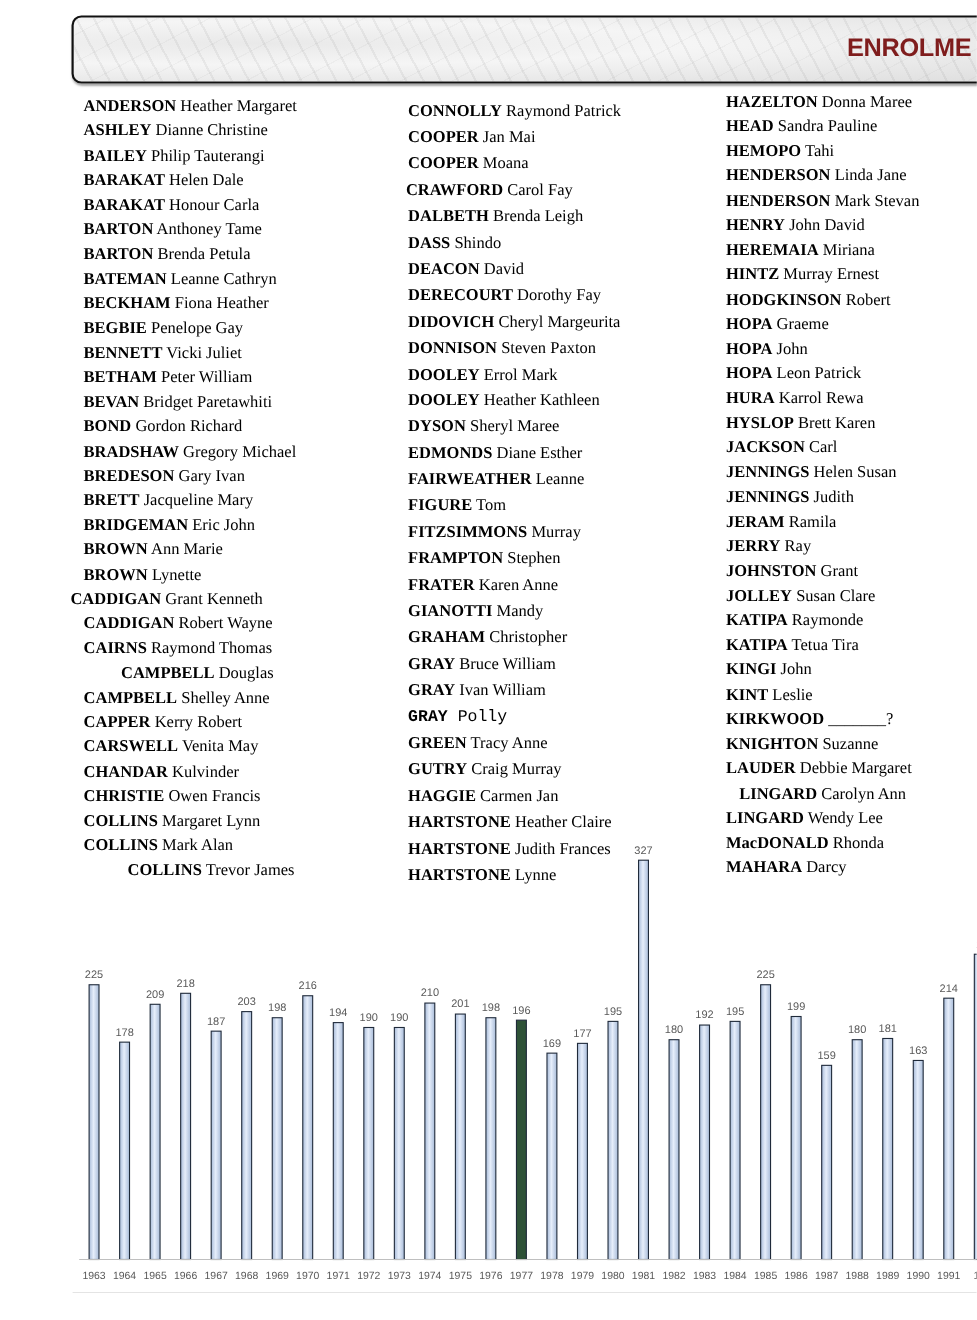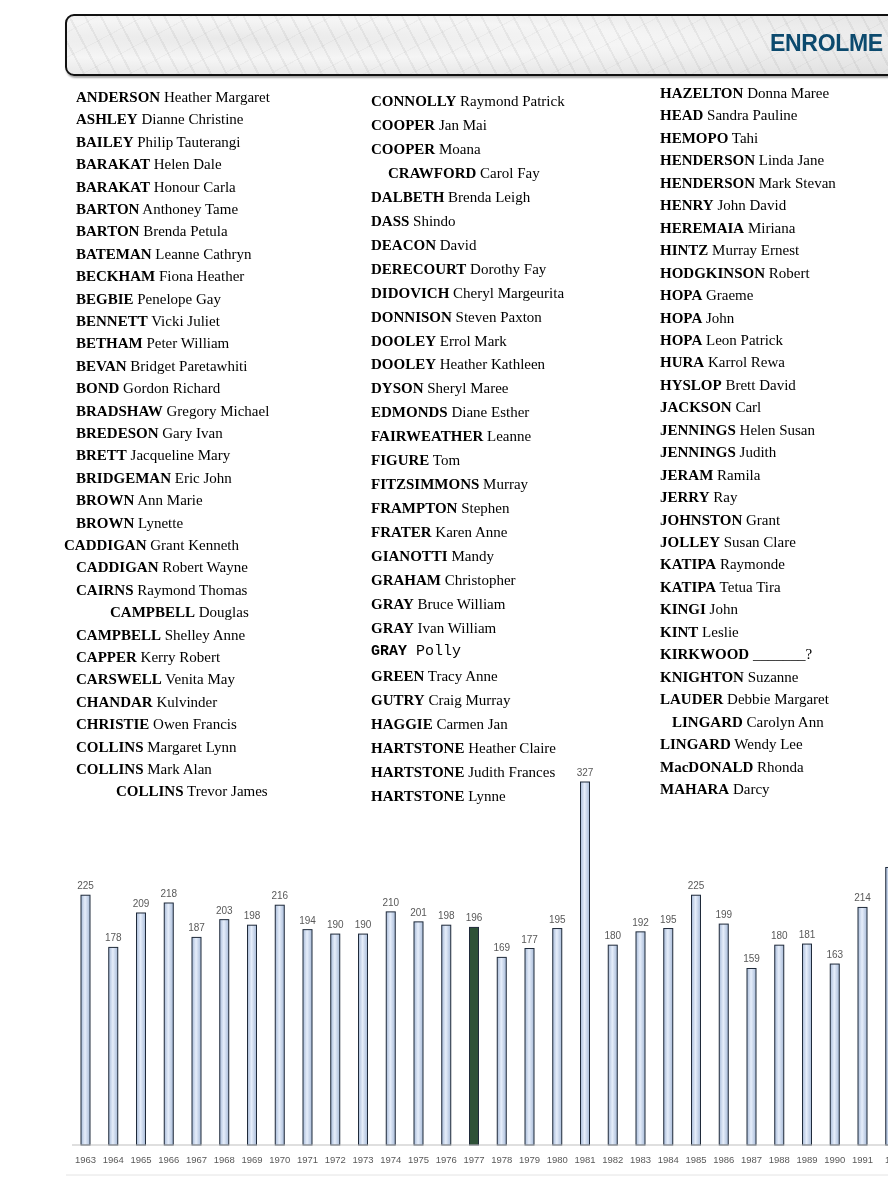--- a/index.html
+++ b/index.html
@@ -14,21 +14,21 @@
     border: 2.5px solid #111; border-radius: 9px;
     background:
       repeating-linear-gradient(62deg, rgba(120,120,120,0.10) 0 2px, transparent 2px 14px),
       repeating-linear-gradient(-28deg, rgba(150,150,150,0.08) 0 1px, transparent 1px 22px),
       radial-gradient(ellipse at 20% 40%, #e9e9e9 0, #f5f5f5 40%, #dedede 100%);
     box-shadow: 1px 2px 2px rgba(0,0,0,0.35);
   }
   .banner-title {
     position: absolute; left: 770px; top: 30px;
     font-family: "Liberation Sans", sans-serif; font-weight: bold;
-    font-size: 23px; letter-spacing: -0.3px; color: #0c4a6e; white-space: nowrap;
+    font-size: 23px; letter-spacing: -0.3px; color: #7f1d1d; white-space: nowrap;
   }
   .col { position: absolute; top: 0; }
   .name {
     position: absolute; white-space: nowrap;
     font-size: 15px; line-height: 18px;
   }
   .name b { font-weight: bold; }
   .chart { position: absolute; left: 0; top: 0; width: 888px; height: 1200px; }
   .bar-label, .tick-label {
     font-family: "Liberation Sans", sans-serif; fill: #595959;
@@ -74,21 +74,21 @@
       <div class="name" style="left: 76px; top: 692.8px;"><b>CHANDAR</b> <span>Kulvinder</span></div>
       <div class="name" style="left: 76px; top: 715.2px;"><b>CHRISTIE</b> <span>Owen Francis</span></div>
       <div class="name" style="left: 76px; top: 737.6px;"><b>COLLINS</b> <span>Margaret Lynn</span></div>
       <div class="name" style="left: 76px; top: 760px;"><b>COLLINS</b> <span>Mark Alan</span></div>
       <div class="name" style="left: 76px; top: 782.4px; margin-left: 40px;"><b>COLLINS</b> <span>Trevor James</span></div>
     </div>
     <div class="col">
       <div class="name" style="left: 371px; top: 92px;"><b>CONNOLLY</b> <span>Raymond Patrick</span></div>
       <div class="name" style="left: 371px; top: 115.95px;"><b>COOPER</b> <span>Jan Mai</span></div>
       <div class="name" style="left: 371px; top: 139.9px;"><b>COOPER</b> <span>Moana</span></div>
-      <div class="name" style="left: 388px; top: 163.85px;"><b>CRAWFORD</b> <span>Carol Fay</span></div>
+      <div class="name" style="left: 369px; top: 163.85px;"><b>CRAWFORD</b> <span>Carol Fay</span></div>
       <div class="name" style="left: 371px; top: 187.8px;"><b>DALBETH</b> <span>Brenda Leigh</span></div>
       <div class="name" style="left: 371px; top: 211.75px;"><b>DASS</b> <span>Shindo</span></div>
       <div class="name" style="left: 371px; top: 235.7px;"><b>DEACON</b> <span>David</span></div>
       <div class="name" style="left: 371px; top: 259.65px;"><b>DERECOURT</b> <span>Dorothy Fay</span></div>
       <div class="name" style="left: 371px; top: 283.6px;"><b>DIDOVICH</b> <span>Cheryl Margeurita</span></div>
       <div class="name" style="left: 371px; top: 307.55px;"><b>DONNISON</b> <span>Steven Paxton</span></div>
       <div class="name" style="left: 371px; top: 331.5px;"><b>DOOLEY</b> <span>Errol Mark</span></div>
       <div class="name" style="left: 371px; top: 355.45px;"><b>DOOLEY</b> <span>Heather Kathleen</span></div>
       <div class="name" style="left: 371px; top: 379.4px;"><b>DYSON</b> <span>Sheryl Maree</span></div>
       <div class="name" style="left: 371px; top: 403.35px;"><b>EDMONDS</b> <span>Diane Esther</span></div>
@@ -116,21 +116,21 @@
       <div class="name" style="left: 660px; top: 151.35px;"><b>HENDERSON</b> <span>Linda Jane</span></div>
       <div class="name" style="left: 660px; top: 173.8px;"><b>HENDERSON</b> <span>Mark Stevan</span></div>
       <div class="name" style="left: 660px; top: 196.25px;"><b>HENRY</b> <span>John David</span></div>
       <div class="name" style="left: 660px; top: 218.7px;"><b>HEREMAIA</b> <span>Miriana</span></div>
       <div class="name" style="left: 660px; top: 241.15px;"><b>HINTZ</b> <span>Murray Ernest</span></div>
       <div class="name" style="left: 660px; top: 263.6px;"><b>HODGKINSON</b> <span>Robert</span></div>
       <div class="name" style="left: 660px; top: 286.05px;"><b>HOPA</b> <span>Graeme</span></div>
       <div class="name" style="left: 660px; top: 308.5px;"><b>HOPA</b> <span>John</span></div>
       <div class="name" style="left: 660px; top: 330.95px;"><b>HOPA</b> <span>Leon Patrick</span></div>
       <div class="name" style="left: 660px; top: 353.4px;"><b>HURA</b> <span>Karrol Rewa</span></div>
-      <div class="name" style="left: 660px; top: 375.85px;"><b>HYSLOP</b> <span>Brett David</span></div>
+      <div class="name" style="left: 660px; top: 375.85px;"><b>HYSLOP</b> <span>Brett Karen</span></div>
       <div class="name" style="left: 660px; top: 398.3px;"><b>JACKSON</b> <span>Carl</span></div>
       <div class="name" style="left: 660px; top: 420.75px;"><b>JENNINGS</b> <span>Helen Susan</span></div>
       <div class="name" style="left: 660px; top: 443.2px;"><b>JENNINGS</b> <span>Judith</span></div>
       <div class="name" style="left: 660px; top: 465.65px;"><b>JERAM</b> <span>Ramila</span></div>
       <div class="name" style="left: 660px; top: 488.1px;"><b>JERRY</b> <span>Ray</span></div>
       <div class="name" style="left: 660px; top: 510.55px;"><b>JOHNSTON</b> <span>Grant</span></div>
       <div class="name" style="left: 660px; top: 533px;"><b>JOLLEY</b> <span>Susan Clare</span></div>
       <div class="name" style="left: 660px; top: 555.45px;"><b>KATIPA</b> <span>Raymonde</span></div>
       <div class="name" style="left: 660px; top: 577.9px;"><b>KATIPA</b> <span>Tetua Tira</span></div>
       <div class="name" style="left: 660px; top: 600.35px;"><b>KINGI</b> <span>John</span></div>

